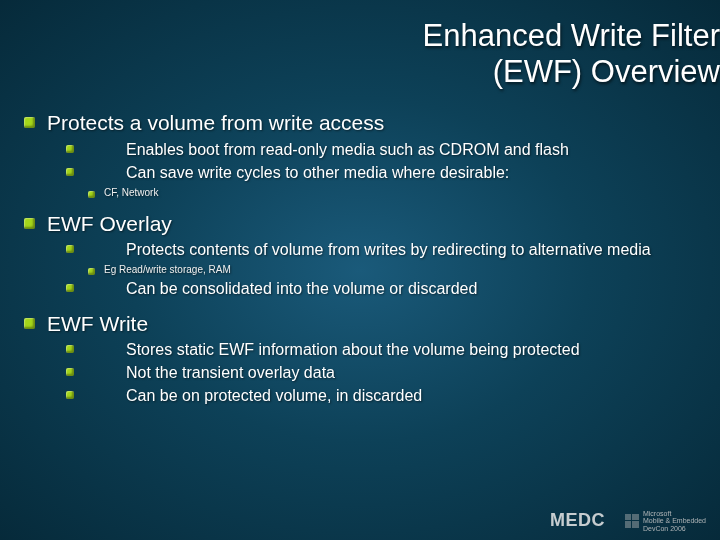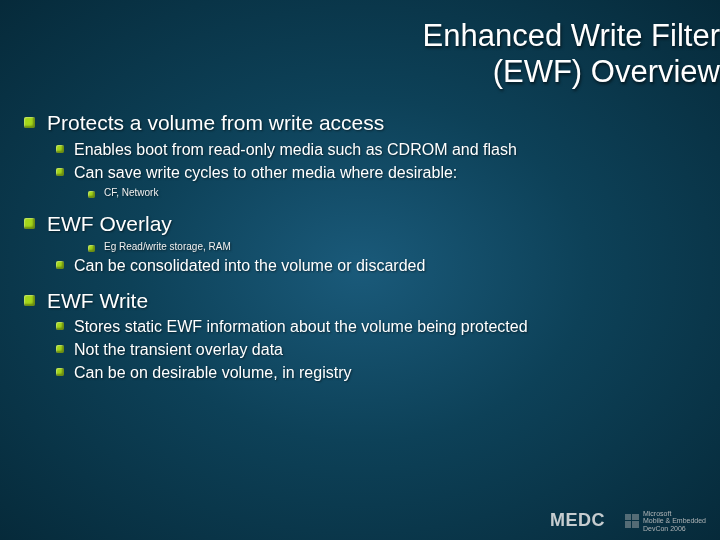--- a/index.html
+++ b/index.html
@@ -42,21 +42,21 @@
     content: "";
     position: absolute;
     inset: 0;
     background: #a4d61a;
     border-radius: 2px;
     box-shadow: inset -2px -2px 2px rgba(0,0,0,0.35), inset 1px 1px 1px rgba(255,255,255,0.3);
   }
   .lvl1 > .bullet { width: 11px; height: 11px; margin-top: 7px; margin-right: 12px; }
   .lvl1 > .text  { font-size: 21px; line-height: 1.25; }
 
-  .lvl2 { margin-left: 32px; }
+  .lvl2 { margin-left: 42px; gap: 42px; }
   .lvl2 > .bullet { width: 8px; height: 8px; margin-top: 5px; margin-right: 10px; }
   .lvl2 > .text  { font-size: 16px; line-height: 1.25; }
 
   .lvl3 { margin-left: 64px; }
   .lvl3 > .bullet { width: 7px; height: 7px; margin-top: 5px; margin-right: 9px; }
   .lvl3 > .text  { font-size: 10px; line-height: 1.3; color: #f0f0f0; }
 
   .text { flex: 1 1 auto; text-shadow: 1px 1px 2px rgba(0,0,0,0.5); }
 
   .group-gap { height: 6px; }
@@ -118,20 +118,24 @@
     <div class="bullet"></div>
     <div class="text">CF, Network</div>
   </div>
 
   <div class="group-gap"></div>
 
   <div class="row lvl1">
     <div class="bullet"></div>
     <div class="text">EWF Overlay</div>
   </div>
+  <div class="row lvl2">
+    <div class="bullet"></div>
+    <div class="text">Protects contents of volume from writes by redirecting to alternative media</div>
+  </div>
   <div class="row lvl3">
     <div class="bullet"></div>
     <div class="text">Eg Read/write storage,  RAM</div>
   </div>
   <div class="row lvl2">
     <div class="bullet"></div>
     <div class="text">Can be consolidated into the volume or discarded</div>
   </div>
 
   <div class="group-gap"></div>
@@ -143,21 +147,21 @@
   <div class="row lvl2">
     <div class="bullet"></div>
     <div class="text">Stores static EWF information about the volume being protected</div>
   </div>
   <div class="row lvl2">
     <div class="bullet"></div>
     <div class="text">Not the transient overlay data</div>
   </div>
   <div class="row lvl2">
     <div class="bullet"></div>
-    <div class="text">Can be on desirable volume, in registry</div>
+    <div class="text">Can be on protected volume, in discarded</div>
   </div>
 
 </div>
 
 <div class="footer">
   <div class="medc">MEDC</div>
   <div style="display:flex;align-items:center;gap:4px;">
     <div class="mslogo">
       <span></span>
         <span></span>

